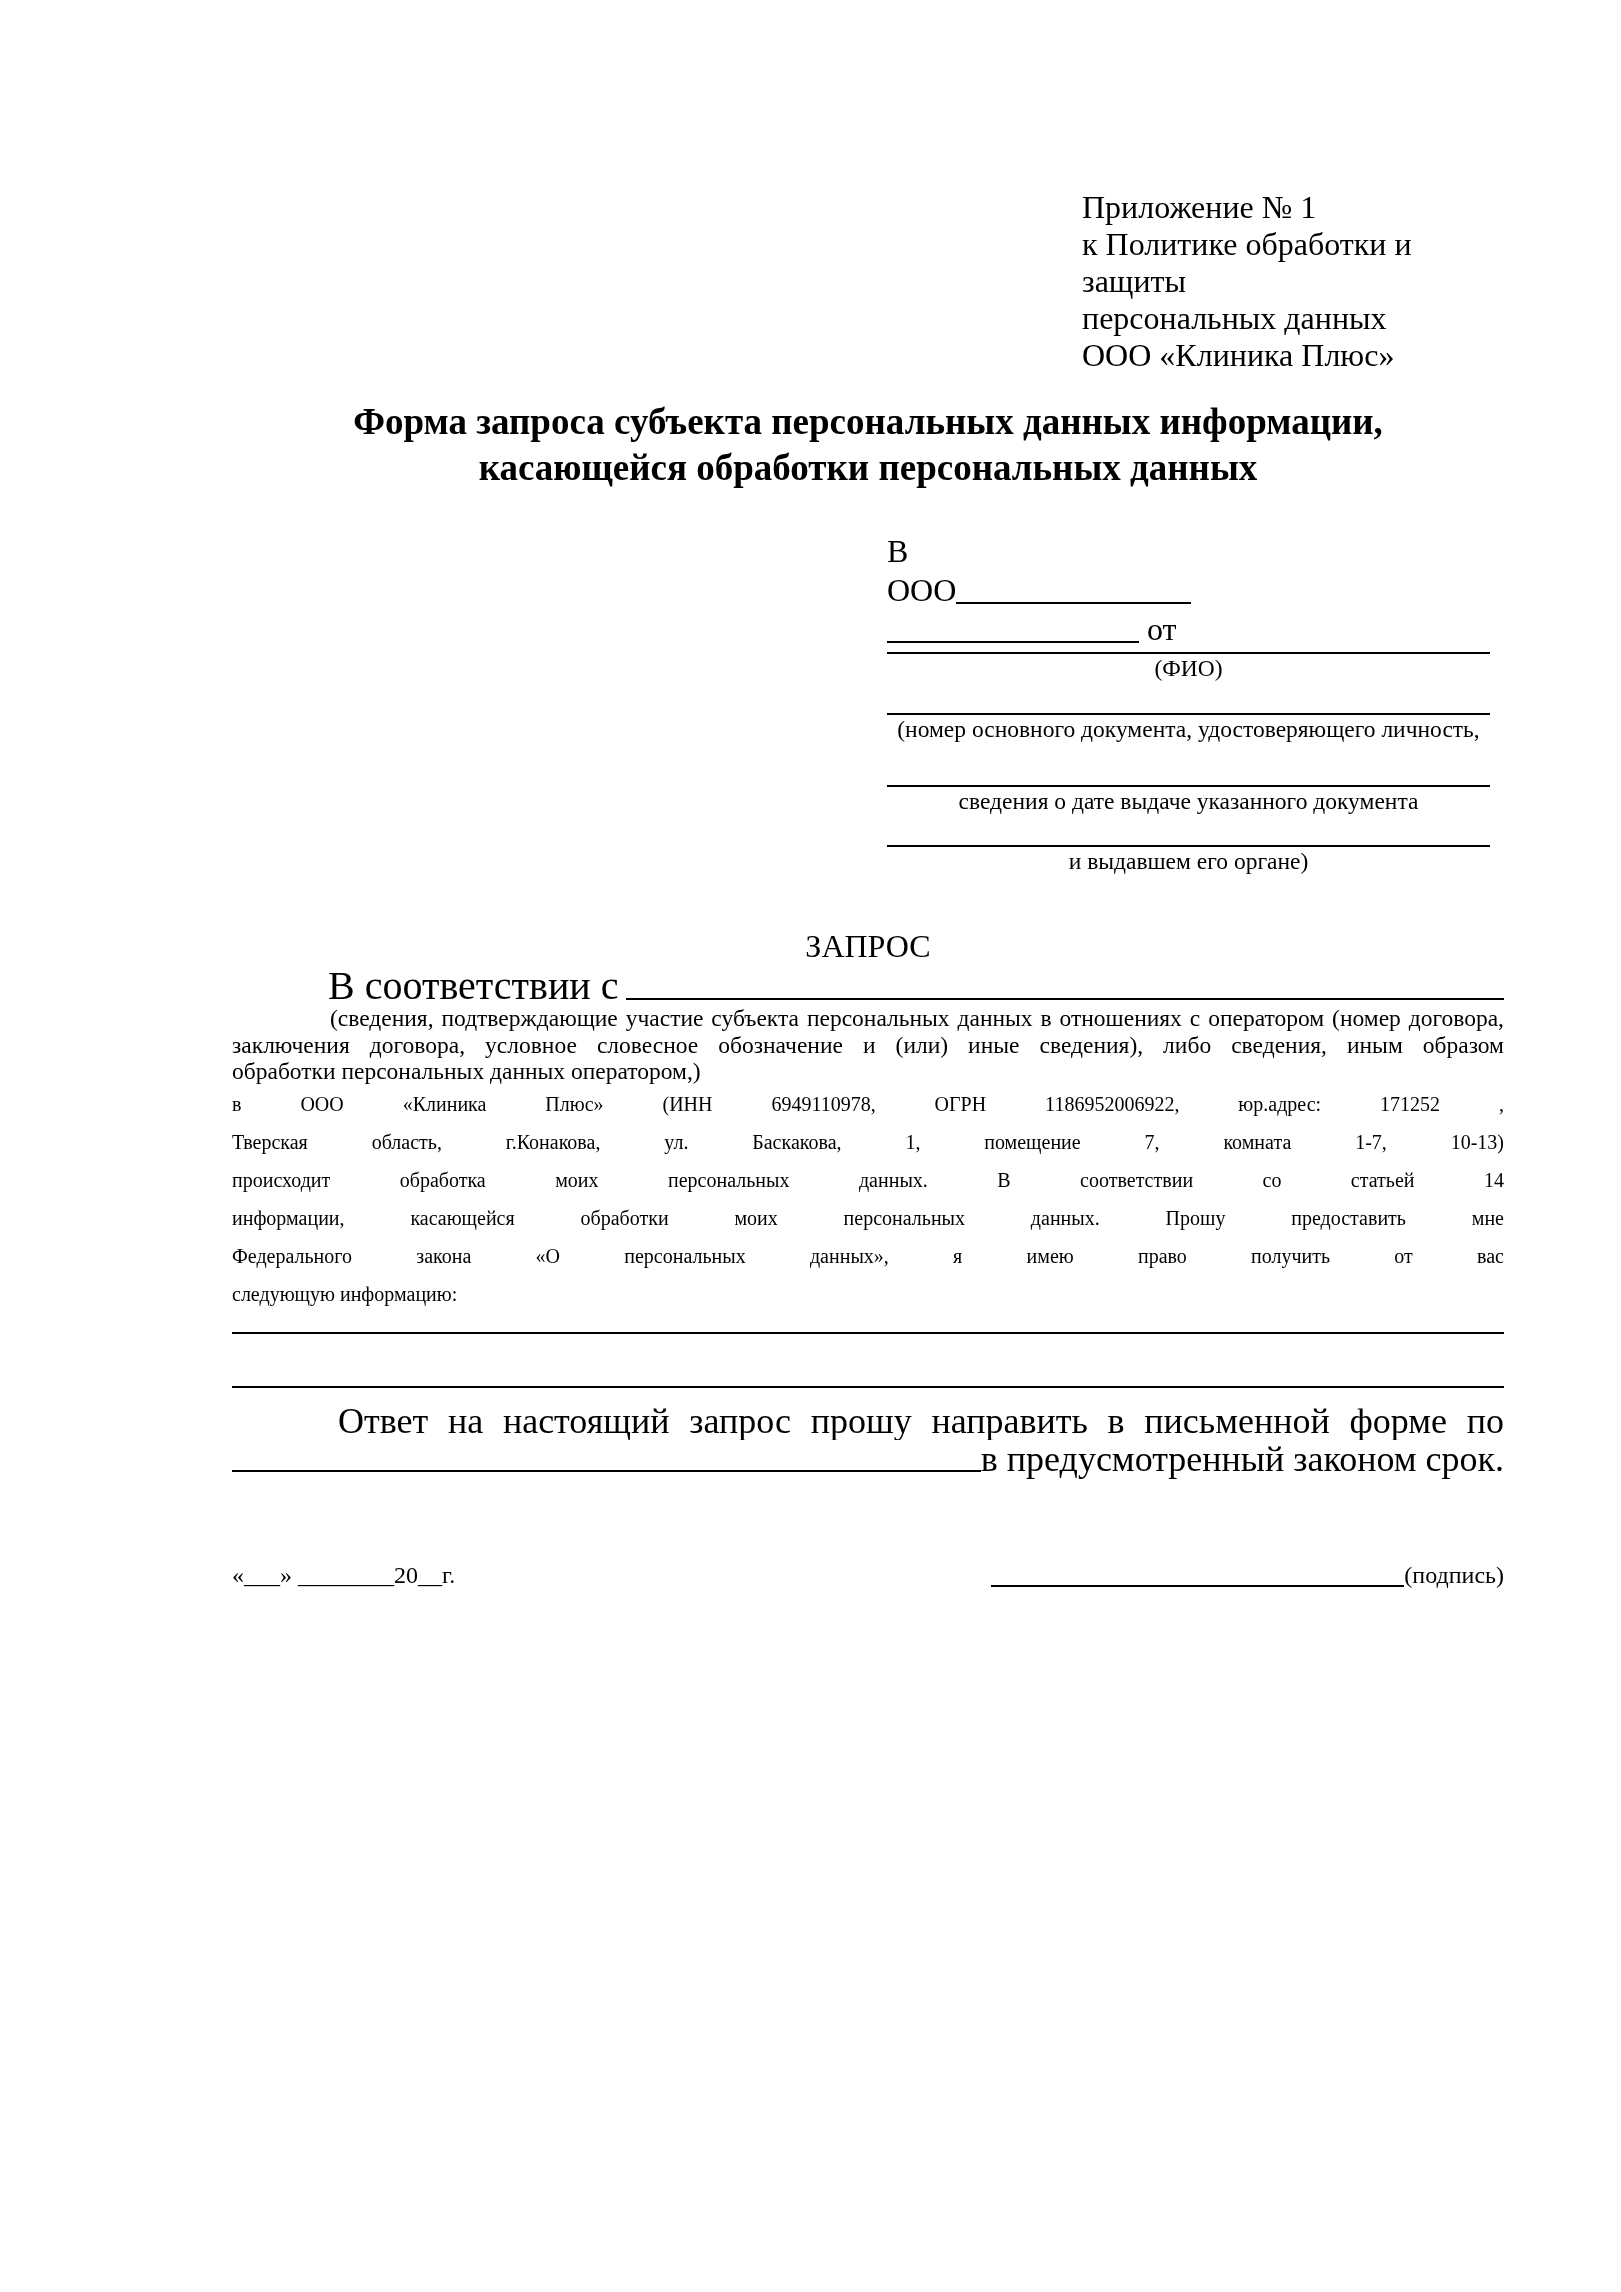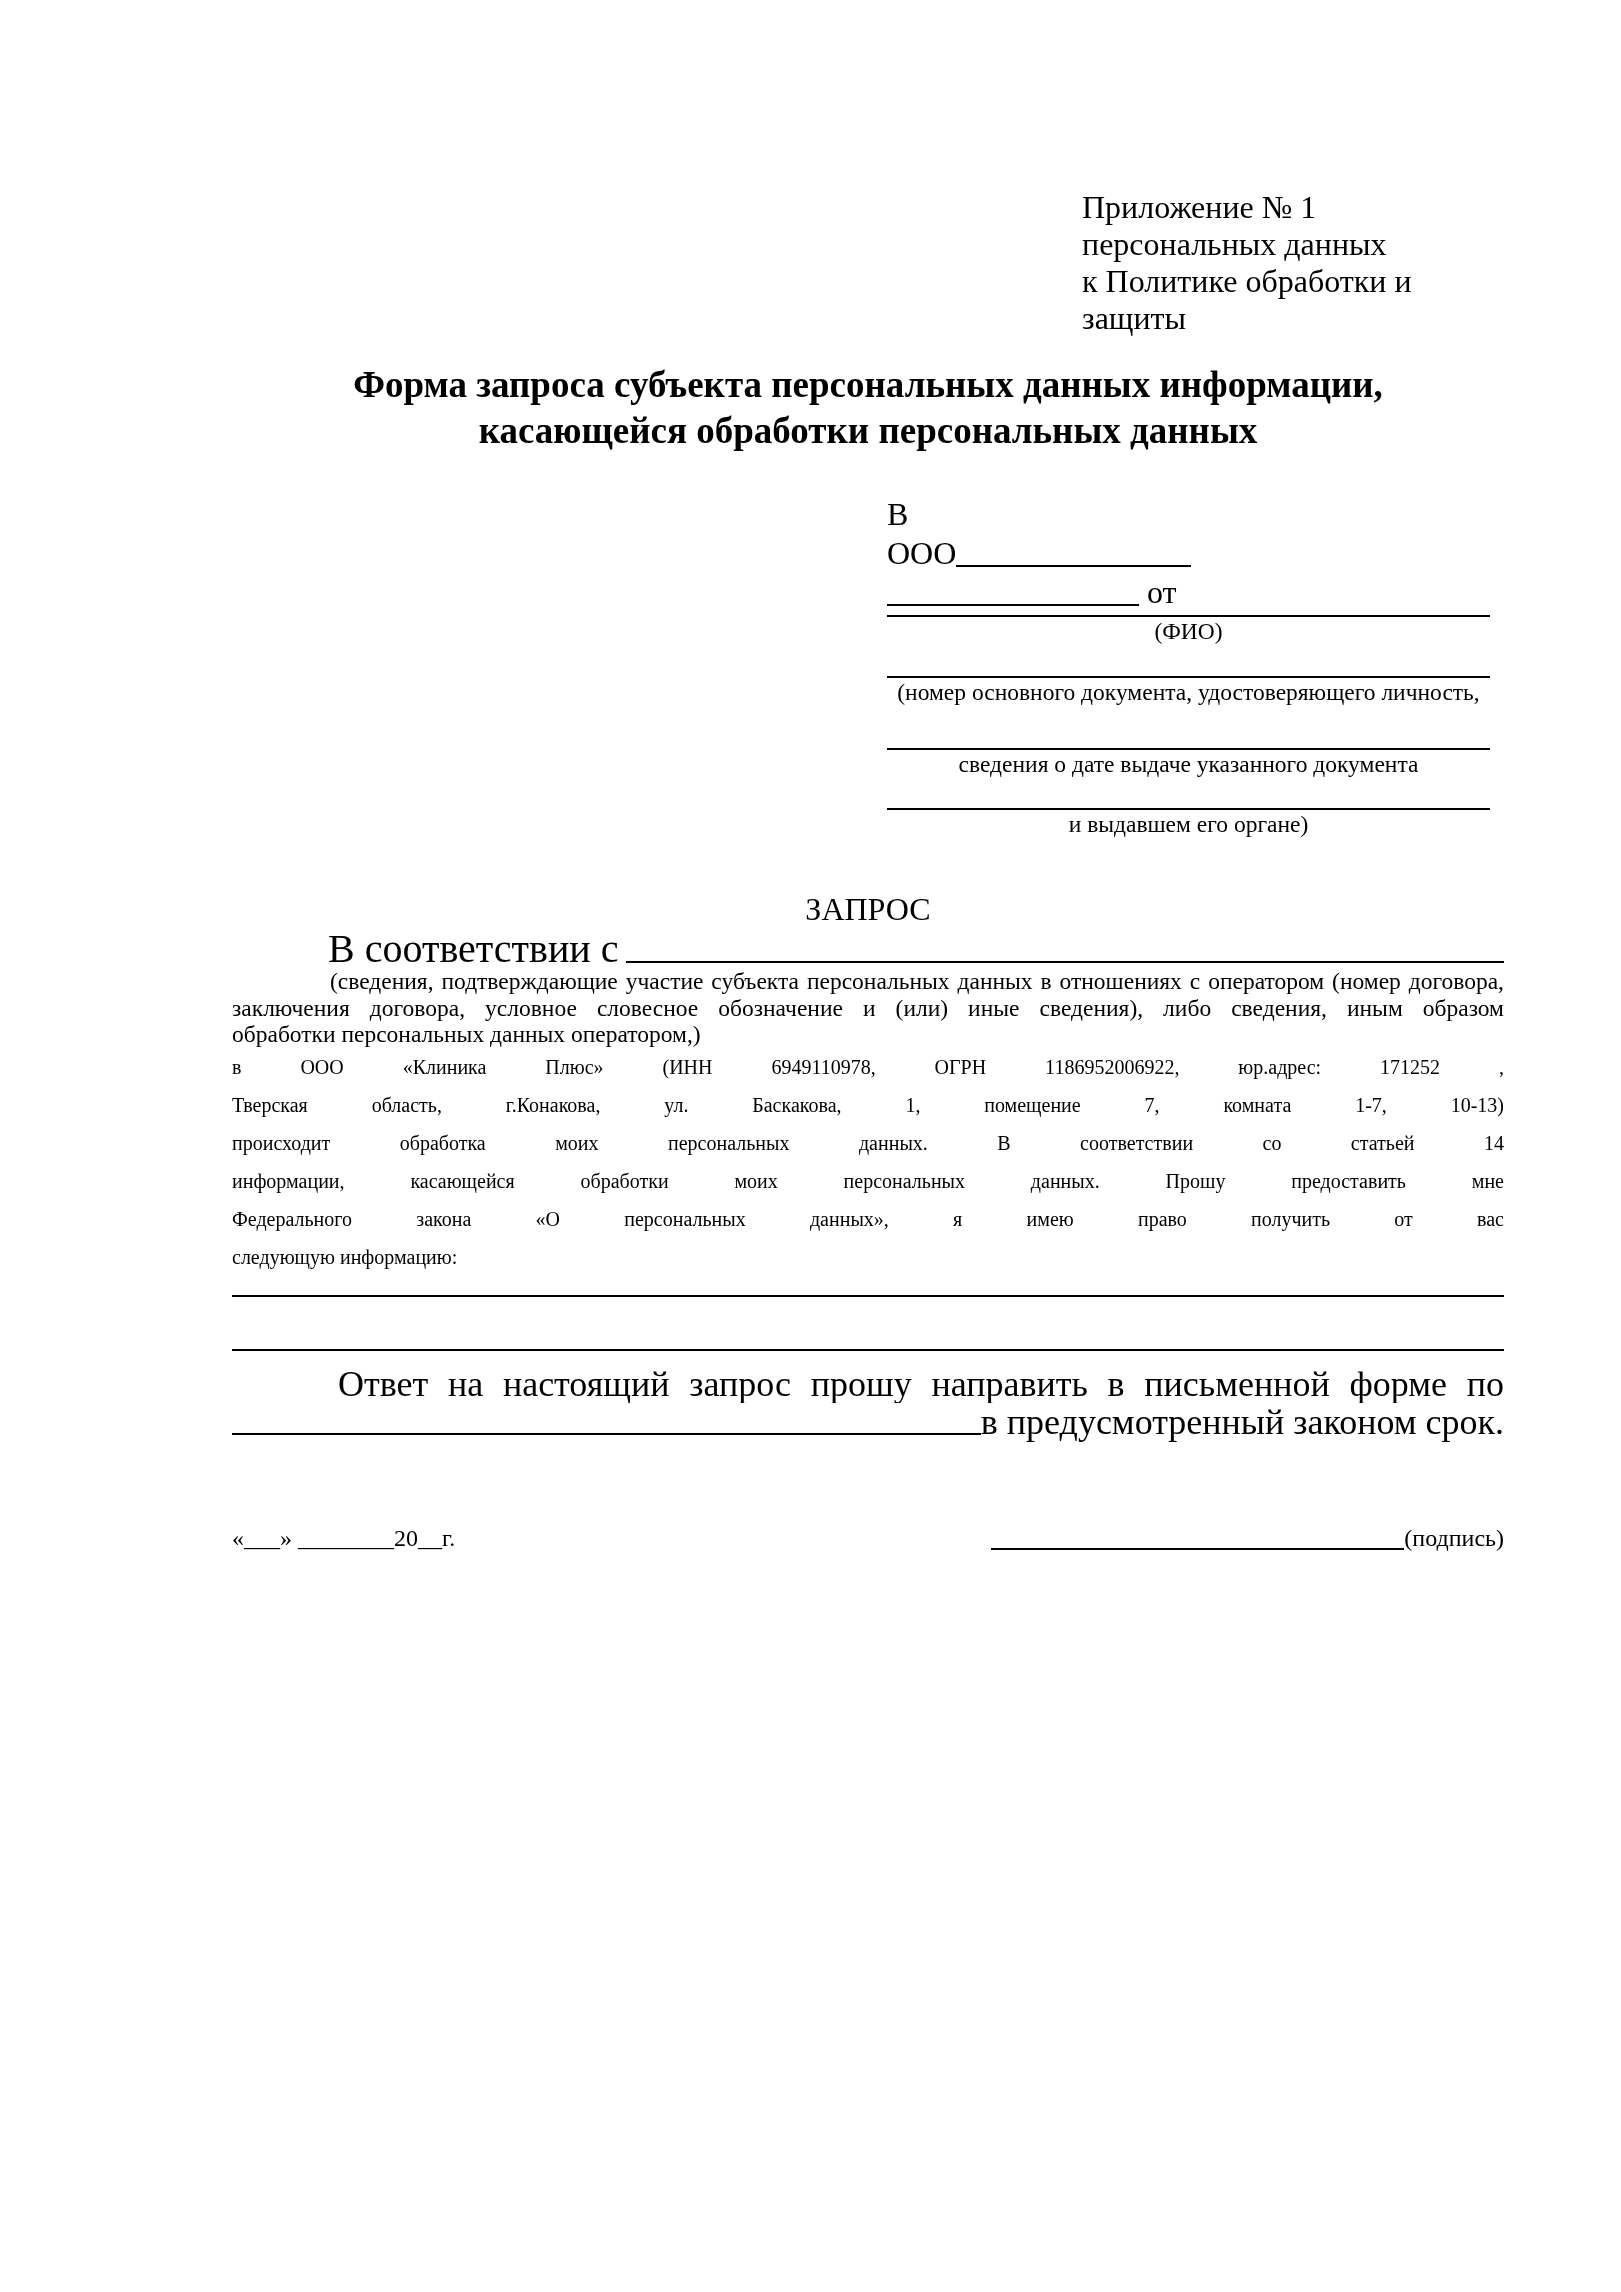--- a/index.html
+++ b/index.html
@@ -106,22 +106,23 @@
   }
   .sig-group { white-space: nowrap; }
 </style>
 </head>
 <body>
 
 <div class="page">
 
   <div class="header-note">
     <div>Приложение № 1</div>
+    <div>к Политике обработки и защиты</div>
     <div>персональных данных</div>
-    <div>к Политике обработки и защиты</div>
+    <div>ООО «Клиника Плюс»</div>
   </div>
 
   <div class="title">
     <div>Форма запроса субъекта персональных данных информации,</div>
     <div>касающейся обработки персональных данных</div>
   </div>
 
   <div class="recipient">
     <div class="r-line">
       <span>В</span>

